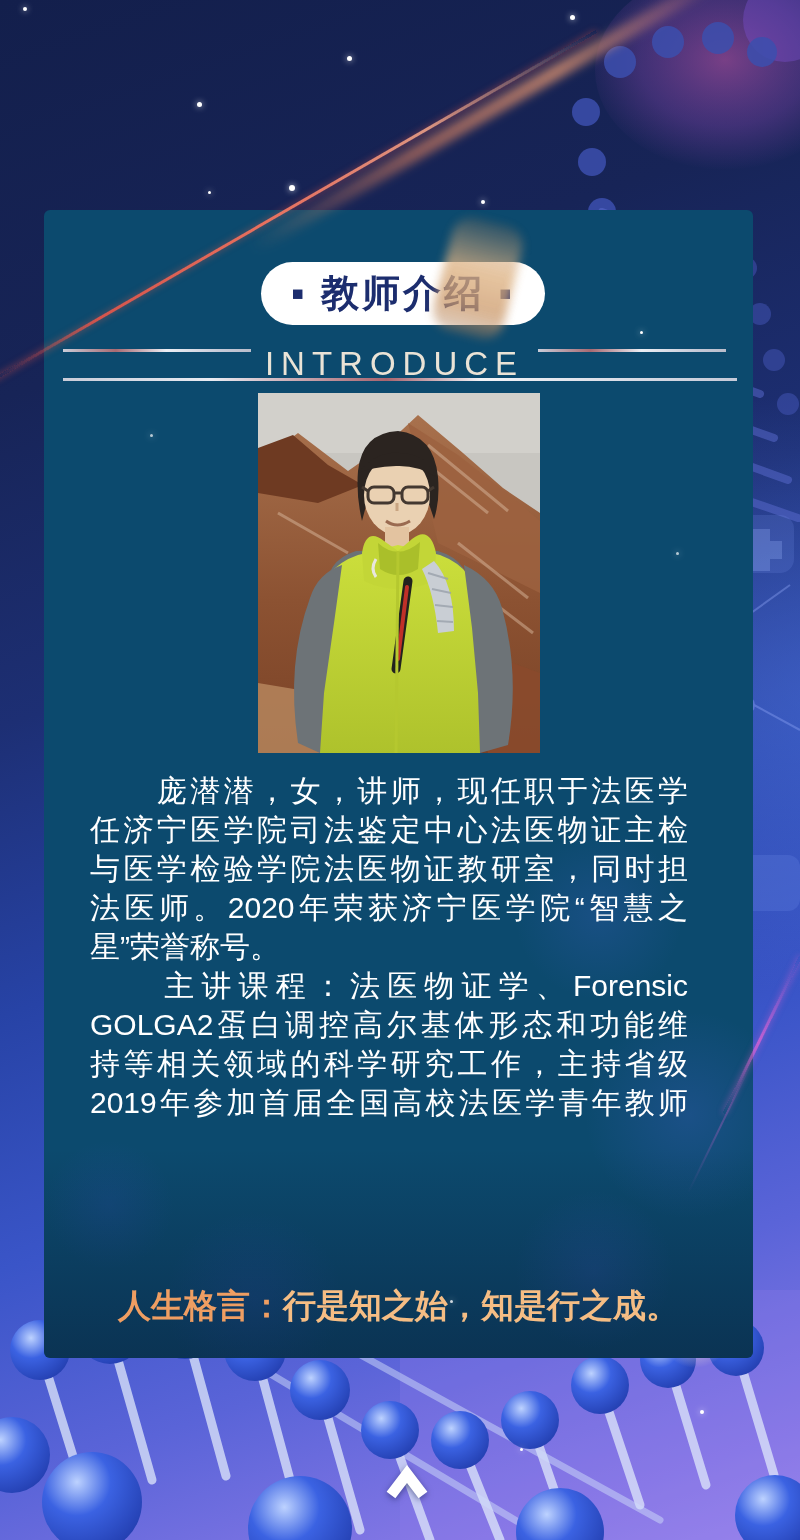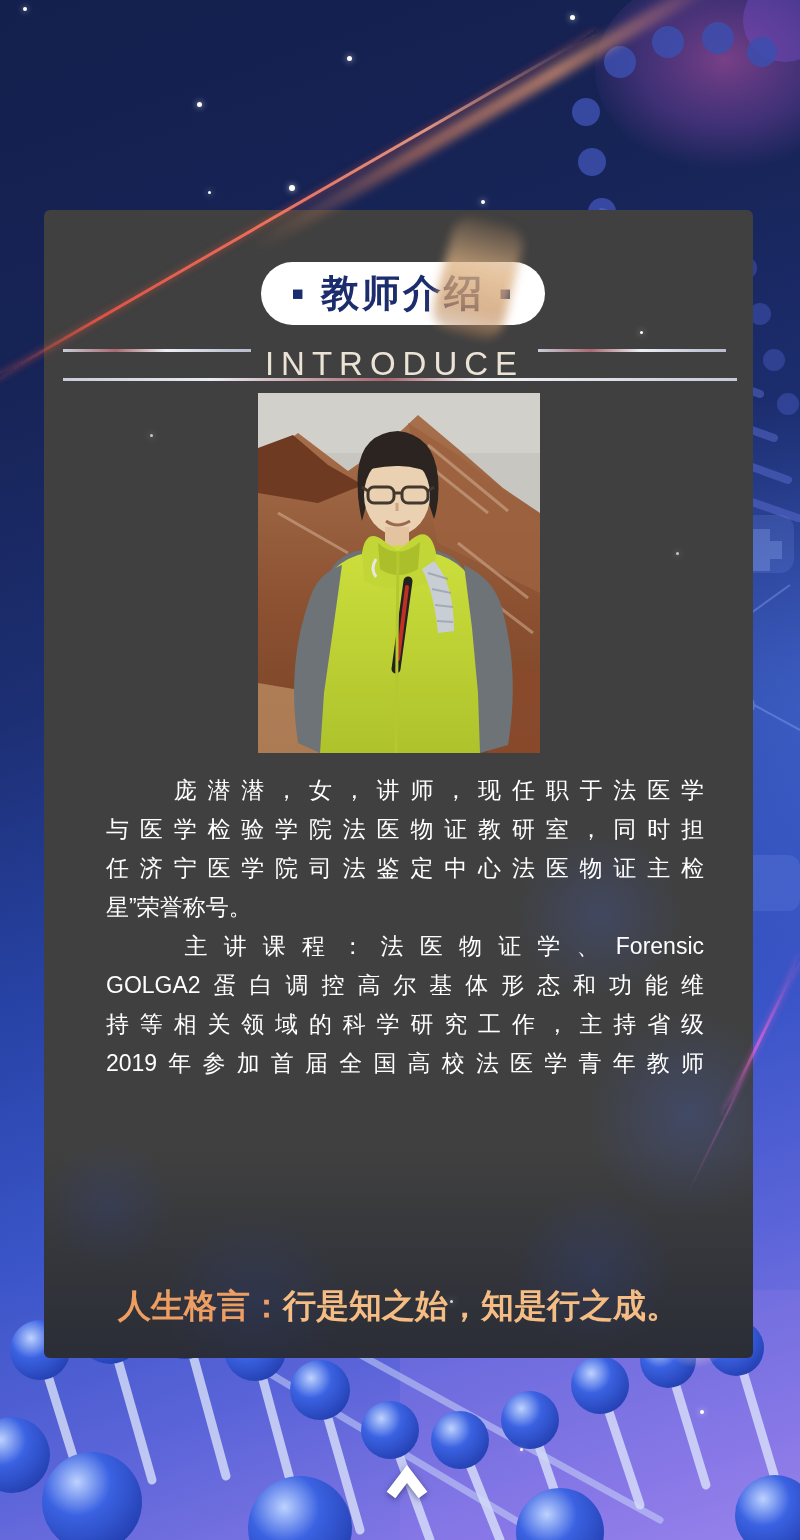--- a/index.html
+++ b/index.html
@@ -23,21 +23,21 @@
     background:linear-gradient(90deg,rgba(255,130,80,0) 0%,rgba(255,145,95,.5) 35%,rgba(255,165,115,.65) 65%,rgba(250,150,120,.25) 90%,rgba(255,160,110,0) 100%);}
   .laser-pink{position:absolute;left:724px;top:1112px;width:175px;height:3px;z-index:4;
     transform:rotate(-64deg);transform-origin:0 50%;pointer-events:none;
     background:linear-gradient(90deg,rgba(240,90,200,0),rgba(236,98,212,.75) 45%,rgba(244,150,232,0));
     box-shadow:0 0 6px rgba(236,98,212,.5);}
   .laser-pink2{position:absolute;left:688px;top:1192px;width:150px;height:2px;z-index:4;
     transform:rotate(-64deg);transform-origin:0 50%;opacity:.35;pointer-events:none;
     background:linear-gradient(90deg,rgba(240,90,200,0),rgba(236,98,212,.8),rgba(244,150,232,0));}
   
   .card{position:absolute;left:44px;top:210px;width:709px;height:1148px;z-index:2;
-    background:#404040;border-radius:6px;overflow:hidden;}
+    background:#0c4a6e;border-radius:6px;overflow:hidden;}
   .card .bokeh{position:absolute;border-radius:50%;pointer-events:none;}
   .card .vignette{position:absolute;left:0;bottom:0;width:100%;height:210px;pointer-events:none;
     background:linear-gradient(rgba(8,14,40,0),rgba(8,14,40,.38));}
   
   .pill{position:absolute;left:217px;top:52px;width:284px;height:63px;background:#fff;
     border-radius:32px;display:flex;align-items:center;justify-content:center;z-index:3;}
   .pill span{font-size:38px;font-weight:800;color:#1c2d6e;letter-spacing:3px;white-space:nowrap;}
   .hand-blur{position:absolute;left:398px;top:10px;width:72px;height:116px;z-index:4;
     transform:rotate(14deg);border-radius:20px;filter:blur(5px);opacity:.85;pointer-events:none;
     background:linear-gradient(180deg,rgba(150,110,80,.25),rgba(222,178,130,.9) 45%,rgba(205,155,108,.9) 75%,rgba(160,115,80,.4));}
@@ -45,22 +45,22 @@
   .introduce-row{position:absolute;left:19px;top:120px;width:663px;height:40px;
     display:flex;align-items:center;gap:14px;}
   .introduce-row .hline{flex:1;height:3px;
     background:linear-gradient(90deg,#c9ccd8,#a86a72 28%,#eceef4 55%,#c4c8d6 85%,#b9bdcb);}
   .introduce-row .txt{font-size:33px;letter-spacing:7px;color:#eae3d6;font-weight:400;margin-top:27px;}
   .rule-full{position:absolute;left:19px;top:168px;width:674px;height:3px;
     background:linear-gradient(90deg,#c9ccd8 0%,#e9ebf2 22%,#a8646e 48%,#f2f3f7 62%,#c6cad8 100%);}
   
   .photo{position:absolute;left:214px;top:183px;width:282px;height:360px;overflow:hidden;}
   
-  .bio{position:absolute;left:62px;top:561px;width:598px;color:#ffffff;
-    font-size:23px;line-height:39px;font-weight:500;}
+  .bio{position:absolute;left:46px;top:561px;width:598px;color:#ffffff;
+    font-size:30px;line-height:39px;font-weight:500;}
   .tline{text-align:justify;text-align-last:justify;white-space:nowrap;}
   .tline.last{text-align-last:left;}
   .motto{position:absolute;left:0;top:1076px;width:100%;text-align:center;
     font-size:33px;font-weight:700;line-height:40px;white-space:nowrap;}
   .motto .m1{color:#ef9e62;margin-top:28px;}
   .motto .m2{color:#f5bd84;}
   
   .chevron{position:absolute;left:382px;top:1462px;width:50px;height:50px;z-index:6;cursor:pointer;
     filter:drop-shadow(0 2px 3px rgba(25,35,90,.55));}
 </style>
@@ -292,22 +292,23 @@
 
         <path d="M118 166 Q112 176 118 184" stroke="#e8e6de" stroke-width="3" fill="none"></path>
 
         <path d="M140 158 L138 360" stroke="#b5c82f" stroke-width="3" fill="none"></path>
       </g>
     </svg>
   </div>
 
   <div class="bio">
       <div class="tline">　　庞潜潜，女，讲师，现任职于法医学</div>
+      <div class="tline">任济宁医学院司法鉴定中心法医物证主检</div>
       <div class="tline">与医学检验学院法医物证教研室，同时担</div>
-      <div class="tline">任济宁医学院司法鉴定中心法医物证主检</div>
+      <div class="tline">法医师。2020年荣获济宁医学院“智慧之</div>
       <div class="tline last">星”荣誉称号。</div>
       <div class="tline">　　主讲课程：法医物证学、Forensic</div>
       <div class="tline">GOLGA2蛋白调控高尔基体形态和功能维</div>
       <div class="tline">持等相关领域的科学研究工作，主持省级</div>
       <div class="tline">2019年参加首届全国高校法医学青年教师</div>
     </div>
 
   <div class="motto">
     <span class="m1">人生格言：</span><span class="m2">行是知之始，知是行之成。</span>
   </div>

